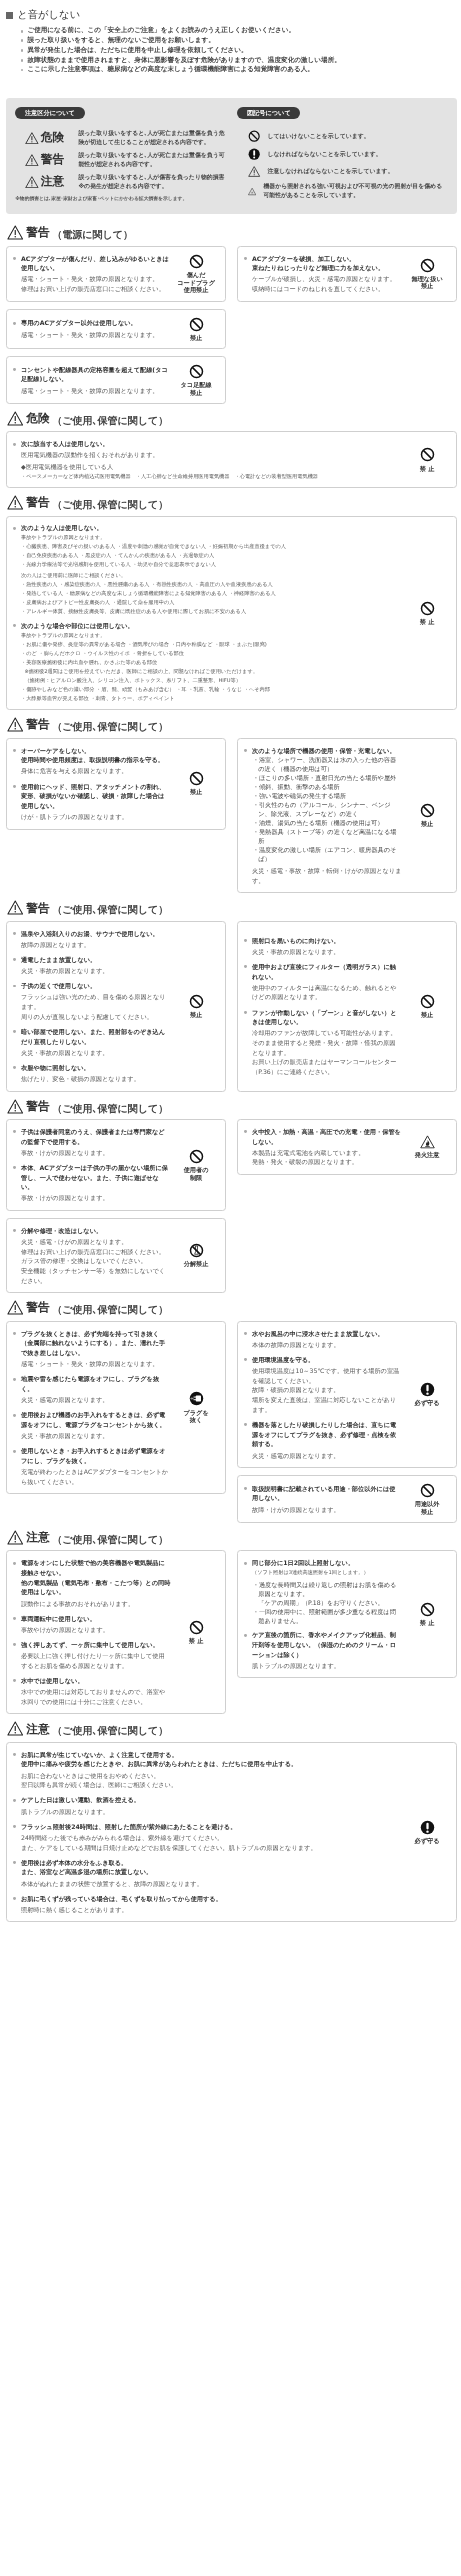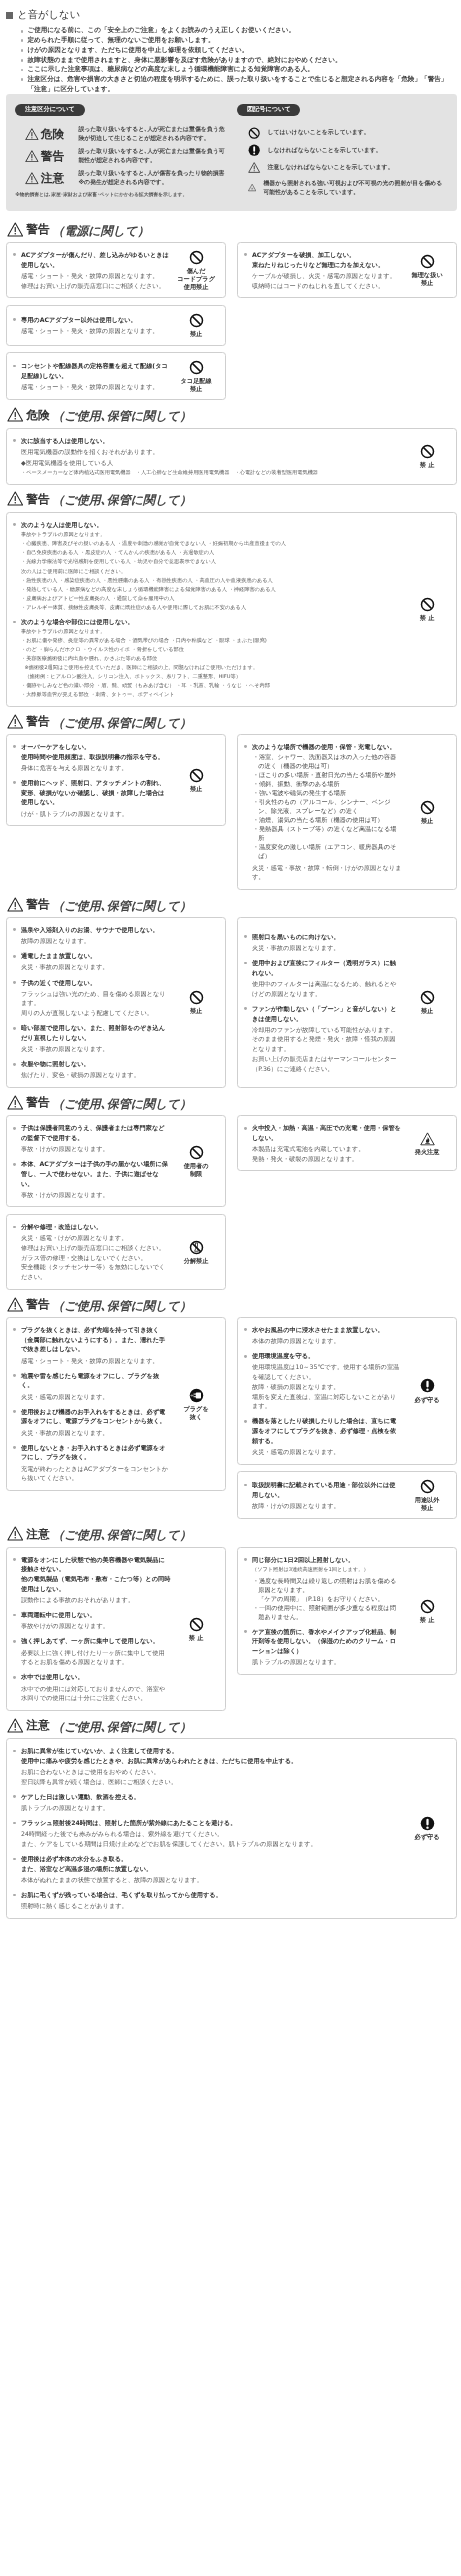--- a/index.html
+++ b/index.html
@@ -15,21 +15,21 @@
     font-weight: normal;
     color: #333;
     display: flex;
     align-items: center;
     gap: 4.1px;
     margin: 2.8px 0 4.1px 0;
   }
   .page-title .sq {
     width: 7.6px; height: 7.6px; background: #666; display: inline-block;
   }
-  .intro-list { list-style: none; padding-left: 15px; margin-bottom: 0; }
+  .intro-list { list-style: none; padding-left: 15px; margin-bottom: 23px; }
   .intro-list li {
     font-size: 6.6px; line-height: 9.7px; font-weight: bold; color: #444;
     position: relative; padding-left: 6.9px;
   }
   .intro-list li::before {
     content: ""; position: absolute; left: 0; top: 3.4px;
     width: 2.8px; height: 2.8px; border-radius: 50%; background: #aaa;
   }
 
   .legend-panel {
@@ -59,21 +59,21 @@
   .level-desc { font-size: 5.9px; line-height: 9px; color: #444; font-weight: bold; }
   .legend-note { font-size: 4.8px; color: #555; margin-top: 4.1px; font-weight: bold; }
   .symbol-row { display: flex; align-items: center; gap: 6.9px; margin: 5.5px 0 5.5px 11px; }
   .symbol-desc { font-size: 5.9px; line-height: 9px; color: #444; font-weight: bold; }
 
   .section-head {
     display: flex; align-items: flex-end; gap: 2.8px;
     margin: 6.9px 0 5.5px 1.4px;
   }
   .section-head .lvl { font-size: 11.7px; font-weight: bold; color: #333; line-height: 13.8px; }
-  .section-head .sub { font-size: 12px; font-weight: bold; color: #444; line-height: 11px; font-style: italic; }
+  .section-head .sub { font-size: 10px; font-weight: bold; color: #444; line-height: 11px; }
 
   .row { display: flex; gap: 11px; align-items: flex-start; margin-bottom: 6.9px; }
   .col { flex: 1; display: flex; flex-direction: column; gap: 6.9px; }
   .card {
     border: 0.7px solid #cfcfcf;
     border-radius: 3.4px;
     padding: 6.9px 6.9px 6.9px 6.9px;
     display: flex;
     gap: 4.1px;
     align-items: center;
@@ -164,25 +164,24 @@
   </defs>
 </svg>
 
 <h1 class="page-title">
   <span class="sq"></span>
   <span>と音がしない</span>
 </h1>
 
 <ul class="intro-list">
   <li>ご使用になる前に、この「安全上のご注意」をよくお読みのうえ正しくお使いください。</li>
-  <li>定められた手順に従って、無理のないご使用をお願いします。</li>
-  <li>けがの原因となります、ただちに使用を中止し修理を依頼してください。</li>
-  <li>故障状態のままで使用されますと、身体に悪影響を及ぼす危険がありますので、絶対におやめください。</li>
+  <li>誤った取り扱いをすると、無理のないご使用をお願いします。</li>
+  <li>異常が発生した場合は、ただちに使用を中止し修理を依頼してください。</li>
+  <li>故障状態のままで使用されますと、身体に悪影響を及ぼす危険がありますので、温度変化の激しい場所。</li>
   <li>ここに示した注意事項は、糖尿病などの高度な末しょう循環機能障害による知覚障害のある人。</li>
-  <li>注意区分は、危害や損害の大きさと切迫の程度を明示するために、誤った取り扱いをすることで生じると想定される内容を「危険」「警告」「注意」に区分しています。</li>
 </ul>
 
 <div class="legend-panel">
   <div class="legend-col">
     <span class="pill">注意区分について</span>
     <div class="level-row">
       <div class="level-name">
           <svg width="13.8" height="12.4" viewBox="0 0 20 18">
             <use href="#sym-warn"></use>
           </svg>

